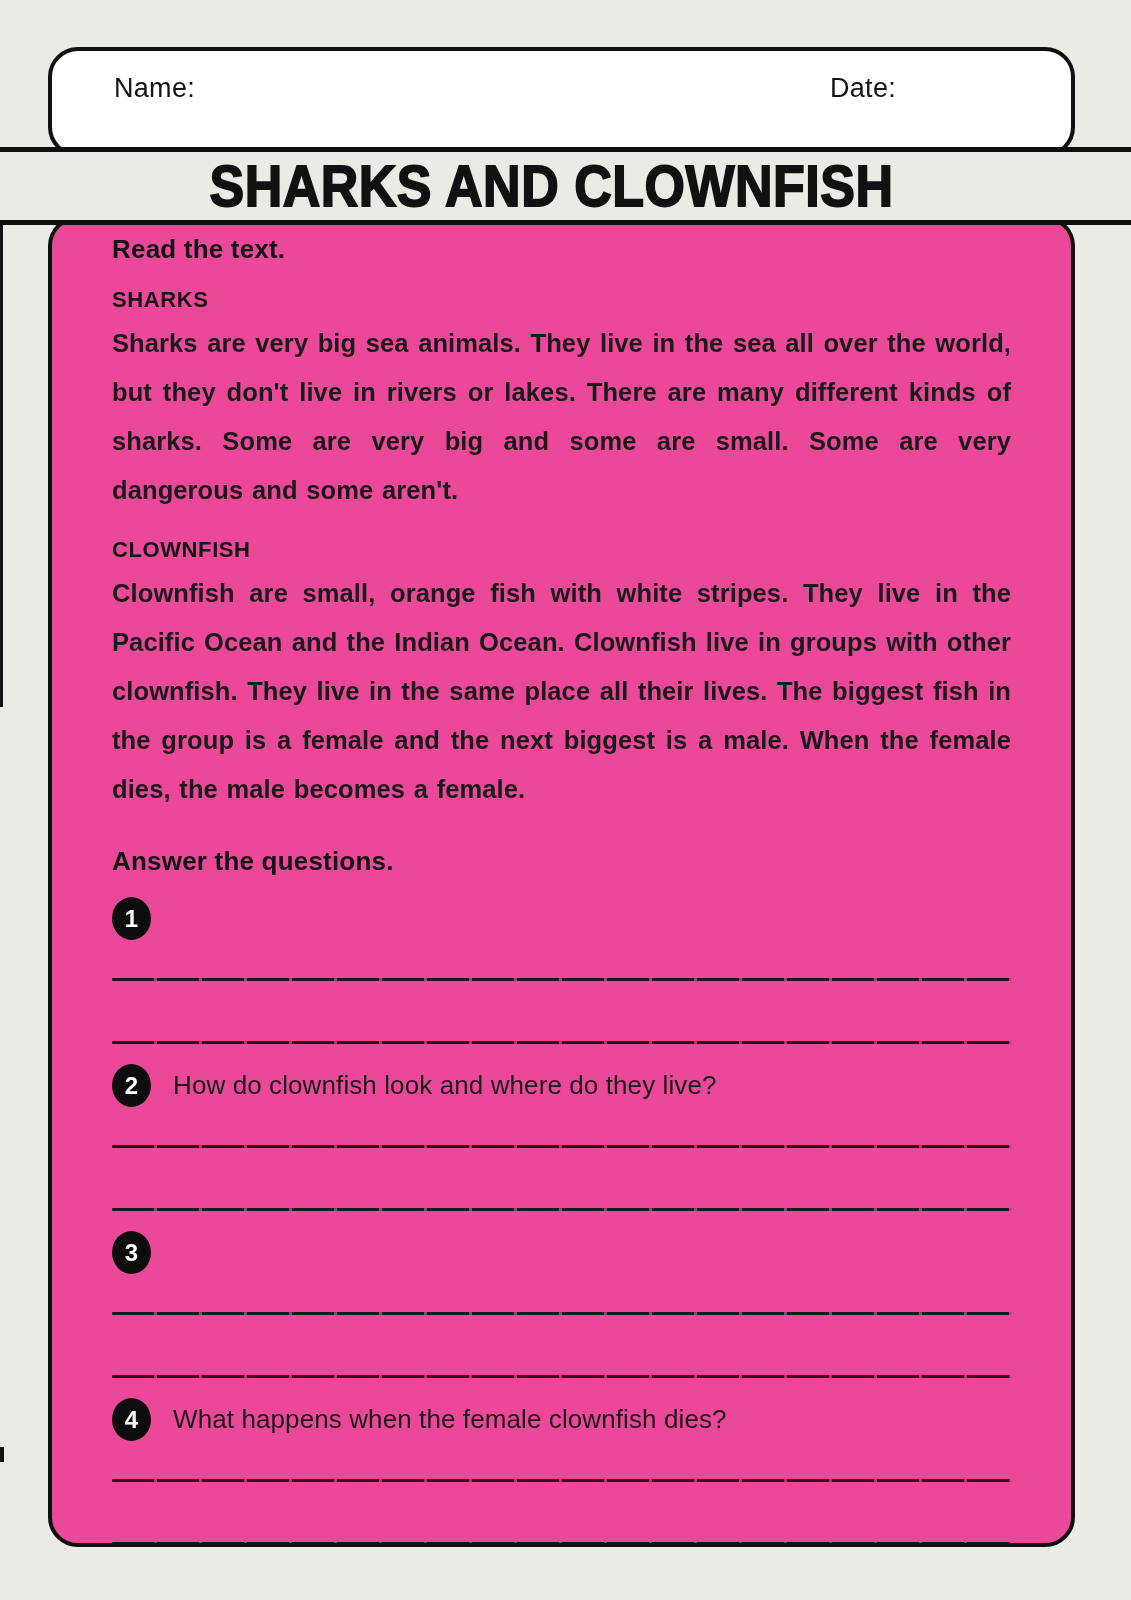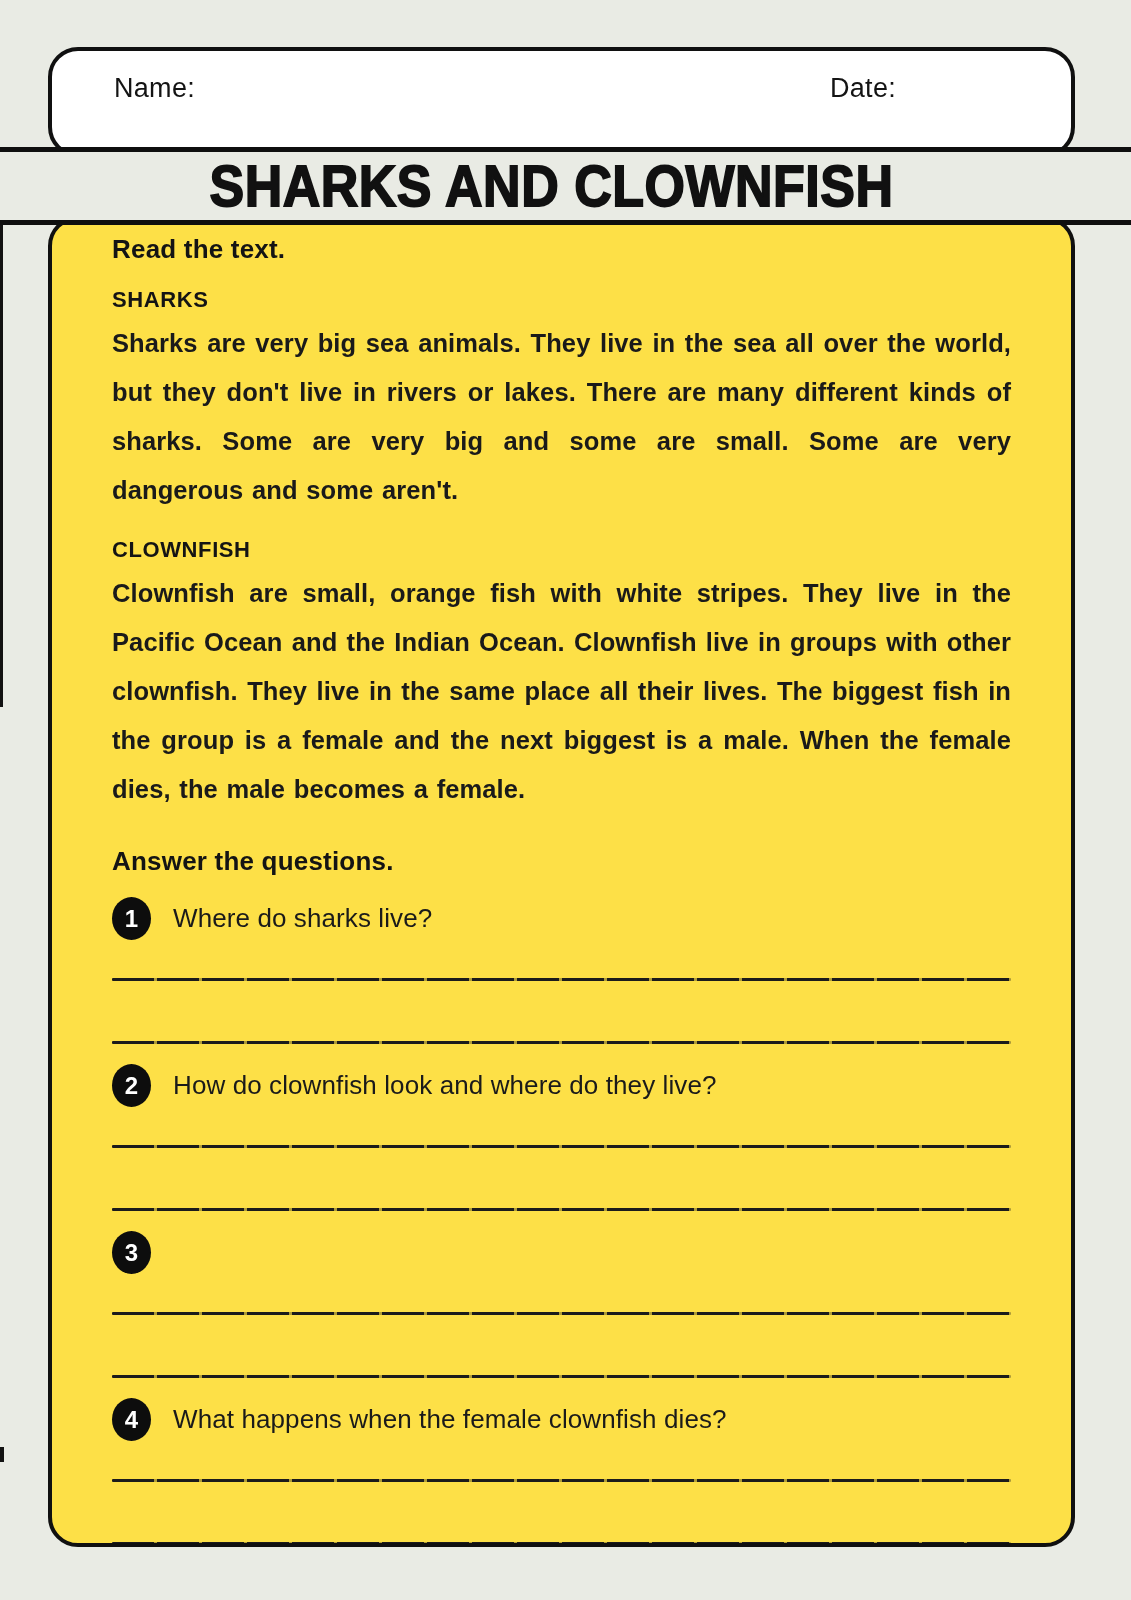--- a/index.html
+++ b/index.html
@@ -59,21 +59,21 @@
     -webkit-text-stroke: 1.6px #111111;
     transform: scaleY(1.12) translateX(-14px);
     white-space: nowrap;
   }
 
   
   .content-box {
     position: absolute;
     left: 48px; top: 216px;
     width: 1027px; height: 1331px;
-    background: #fde047;
+    background: #ec4899;
     border: 4px solid #101010;
     border-radius: 30px;
     z-index: 1;
     padding: 14px 60px 4px 60px;
     overflow: hidden;
   }
   .instruction {
     font-size: 26px;
     font-weight: 700;
     letter-spacing: 0.2px;
@@ -183,21 +183,20 @@
       <div class="body-paragraph">Clownfish are small, orange fish with white stripes. They live in the Pacific Ocean and the Indian Ocean. Clownfish live in groups with other clownfish. They live in the same place all their lives. The biggest fish in the group is a female and the next biggest is a male. When the female dies, the male becomes a female.</div>
     </div>
 
     <div class="instruction answer-instruction">Answer the questions.</div>
 
     <div class="question-block">
       <div class="question-row">
         <div class="number-badge">
           <span>1</span>
         </div>
-        <div class="question-text">Where do sharks live?</div>
       </div>
       <div class="answer-line first"></div>
       <div class="answer-line second"></div>
     </div>
 
     <div class="question-block">
       <div class="question-row">
         <div class="number-badge">
           <span>2</span>
         </div>

